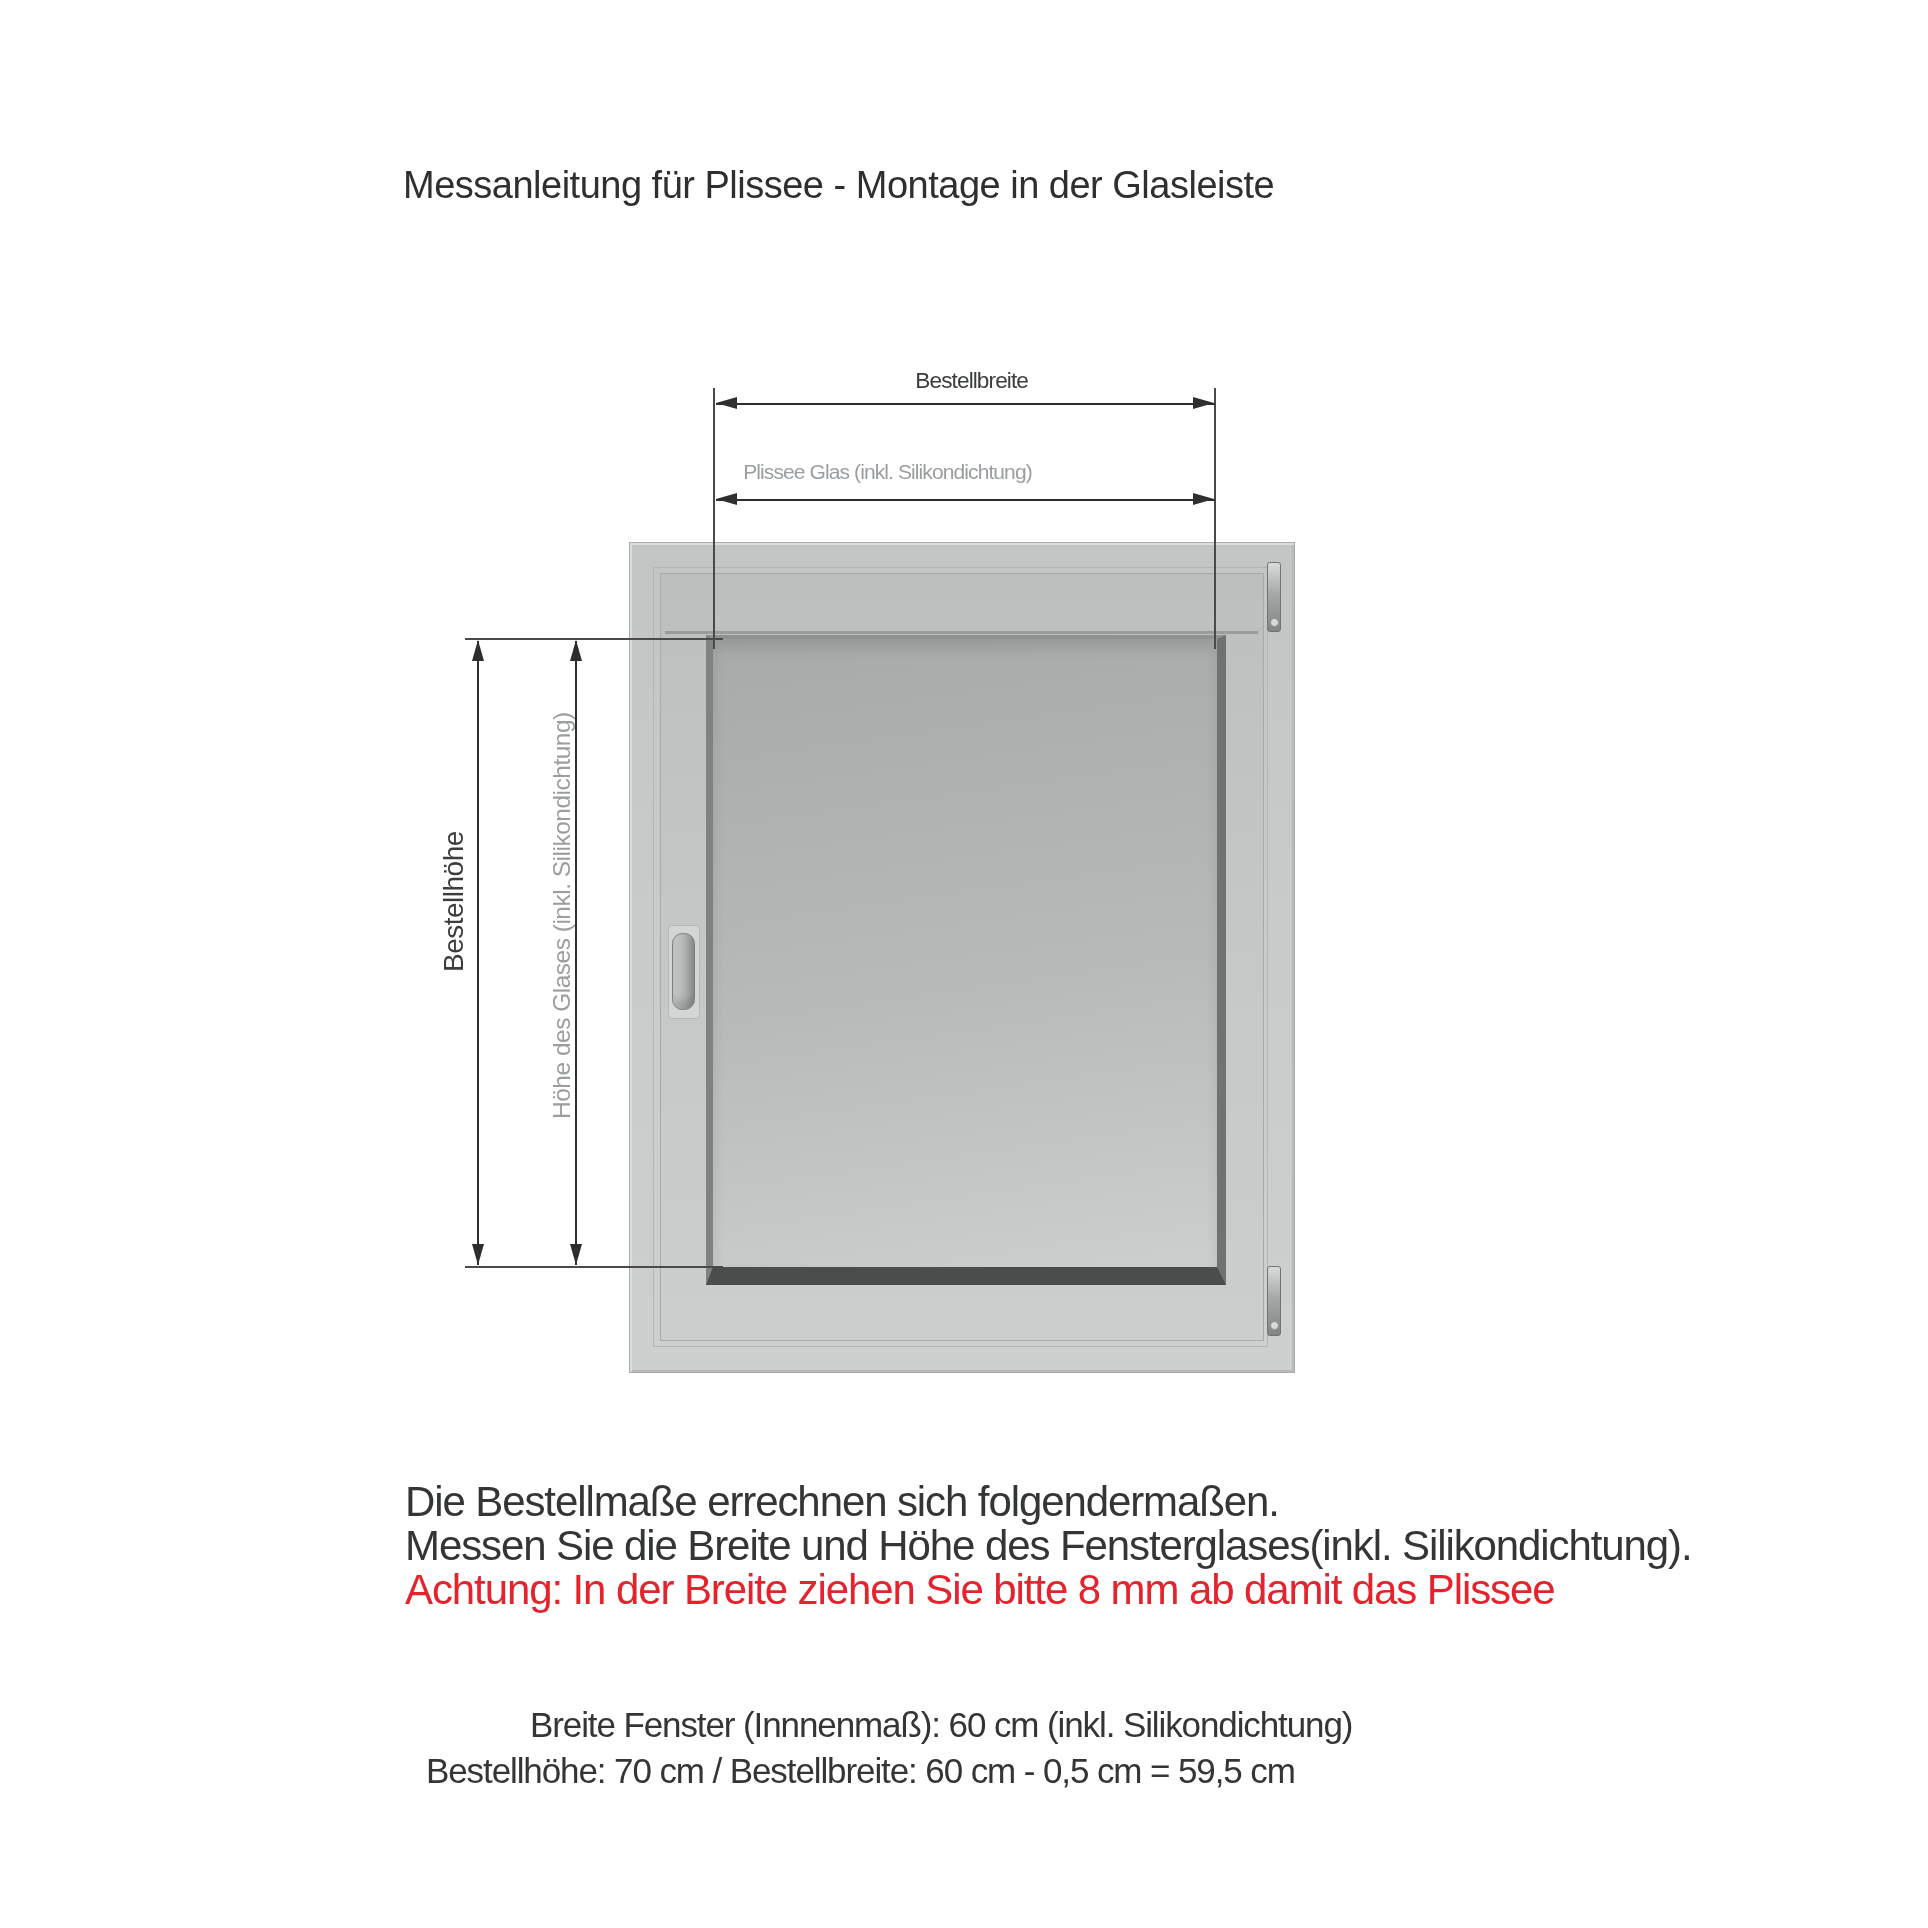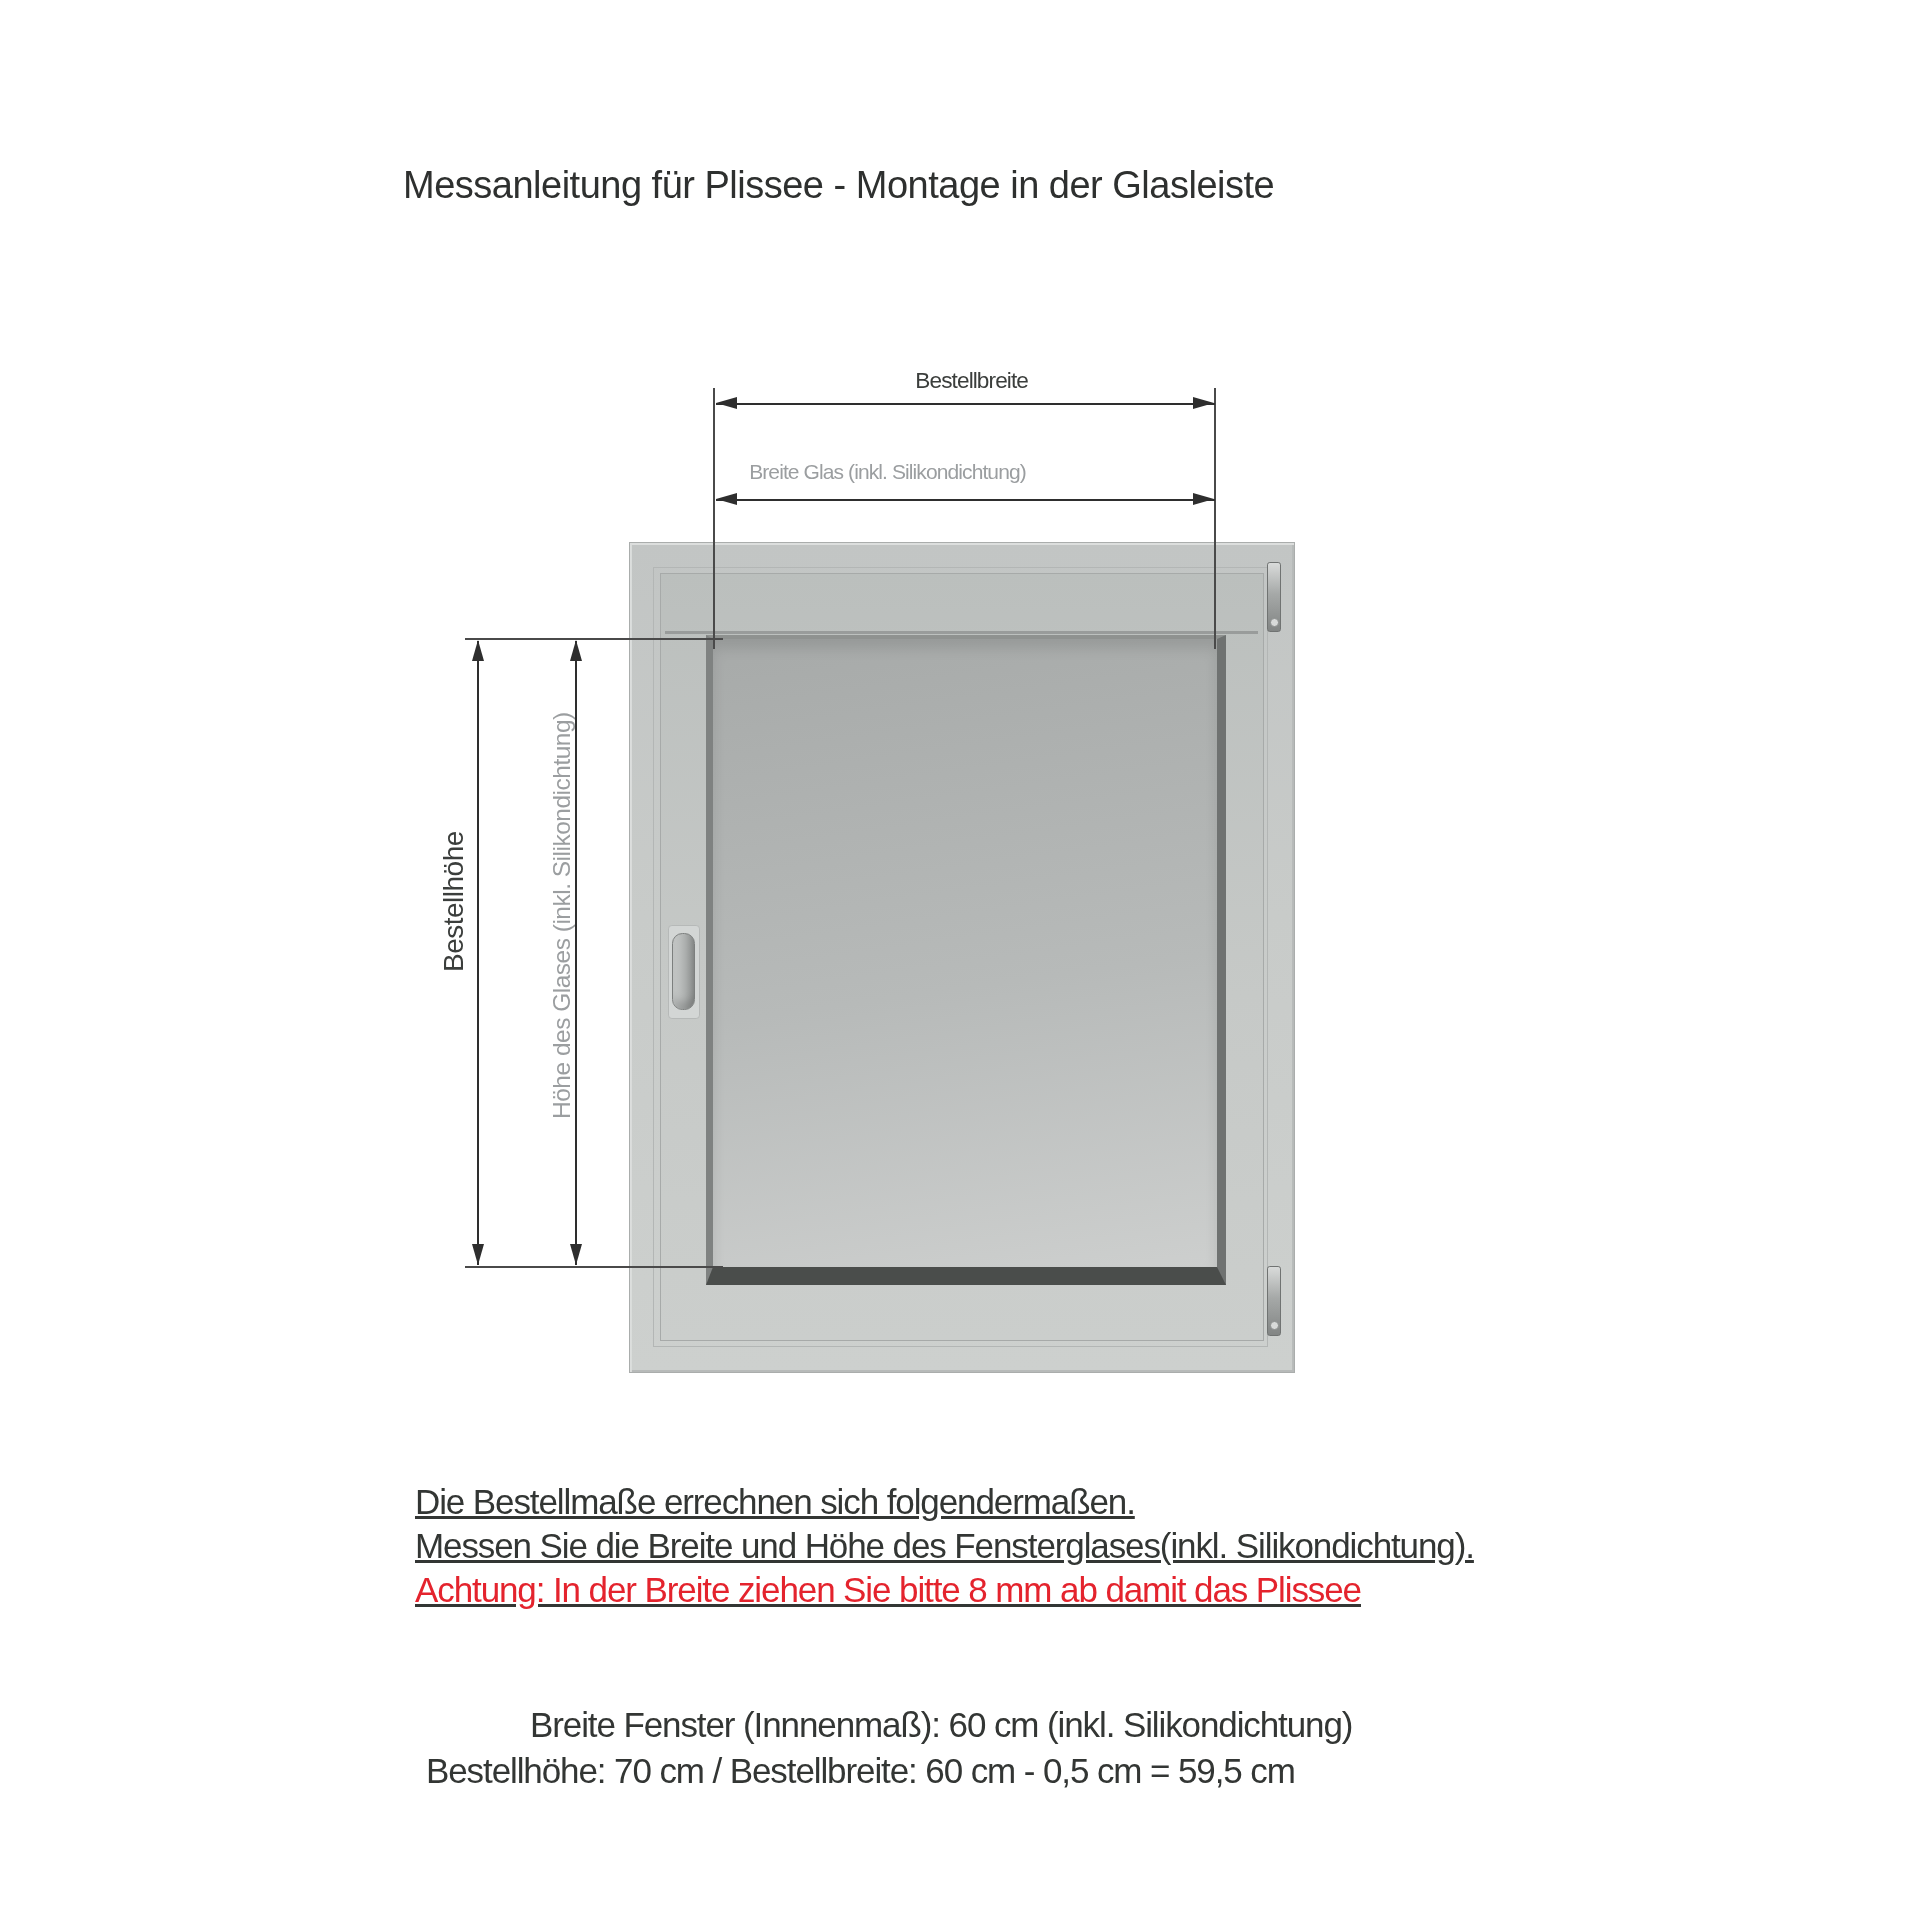--- a/index.html
+++ b/index.html
@@ -91,21 +91,21 @@
   .lbl-bestellbreite{left:746px;top:368px;width:282px;text-align:right;font-size:22.6px;letter-spacing:-0.9px;}
   .lbl-breite-glas{left:652px;top:460px;width:471px;text-align:center;font-size:21px;letter-spacing:-0.9px;}
   .v-label{
     display:flex;align-items:center;justify-content:center;
     writing-mode:vertical-rl;transform:rotate(180deg);white-space:nowrap;
   }
   .lbl-bestellhoehe{left:432px;top:751px;width:43px;height:301px;font-size:28px;letter-spacing:-0.5px;}
   .lbl-hoehe-glas{left:543px;top:666px;width:38px;height:499px;font-size:24.5px;letter-spacing:-0.5px;}
 
   
-  .instructions{left:415px;top:1480px;font-size:35px;line-height:44px;letter-spacing:-1.1px;white-space:nowrap;text-decoration:underline;}
+  .instructions{left:405px;top:1480px;font-size:42px;line-height:44px;letter-spacing:-1.1px;white-space:nowrap;}
   .example{left:426px;top:1702px;font-size:35px;line-height:46px;letter-spacing:-1.1px;white-space:nowrap;}
   .red{color:var(--accent-red,#e4232d);}
   .indent{padding-left:104px;}
 </style>
 </head>
 <body>
 
 <div class="page">
 
   <div class="abs title">Messanleitung für Plissee - Montage in der Glasleiste</div>
@@ -128,21 +128,21 @@
   <div class="abs ext-line ext-h-bottom"></div>
 
   <div class="abs dim-line dim-h dim-w1"></div>
   <div class="abs ah ah-left" style="left:716px;top:397px;"></div>
   <div class="abs ah ah-right" style="left:1193px;top:397px;"></div>
   <div class="abs lbl-bestellbreite dim-label-dark">Bestellbreite</div>
 
   <div class="abs dim-line dim-h dim-w2"></div>
   <div class="abs ah ah-left" style="left:716px;top:493px;"></div>
   <div class="abs ah ah-right" style="left:1193px;top:493px;"></div>
-  <div class="abs lbl-breite-glas dim-label-gray">Breite Glas (inkl. Silikondichtung)</div>
+  <div class="abs lbl-breite-glas dim-label-gray">Plissee Glas (inkl. Silikondichtung)</div>
 
   <div class="abs dim-line dim-v dim-v1"></div>
   <div class="abs ah ah-up" style="left:472px;top:640px;"></div>
   <div class="abs ah ah-down" style="left:472px;top:1244px;"></div>
   <div class="abs v-label lbl-bestellhoehe dim-label-dark">Bestellhöhe</div>
 
   <div class="abs dim-line dim-v dim-v2"></div>
   <div class="abs ah ah-up" style="left:570px;top:640px;"></div>
   <div class="abs ah ah-down" style="left:570px;top:1244px;"></div>
   <div class="abs v-label lbl-hoehe-glas dim-label-gray">Höhe des Glases (inkl. Silikondichtung)</div>

